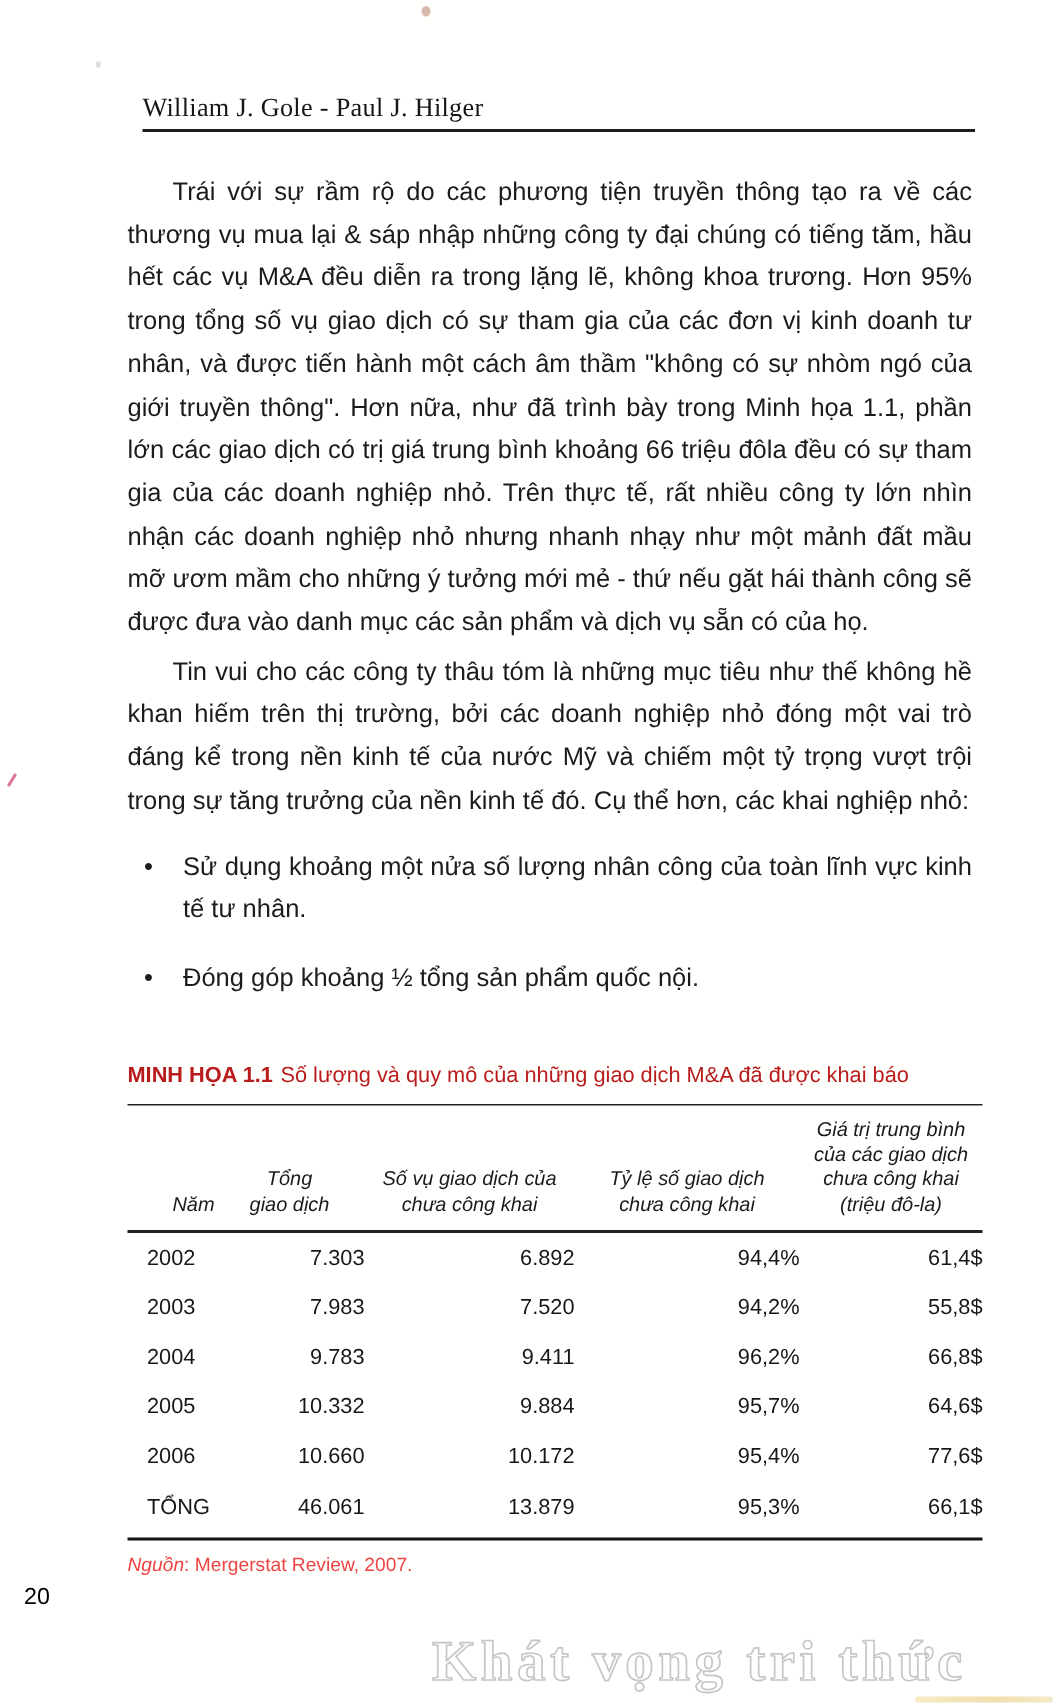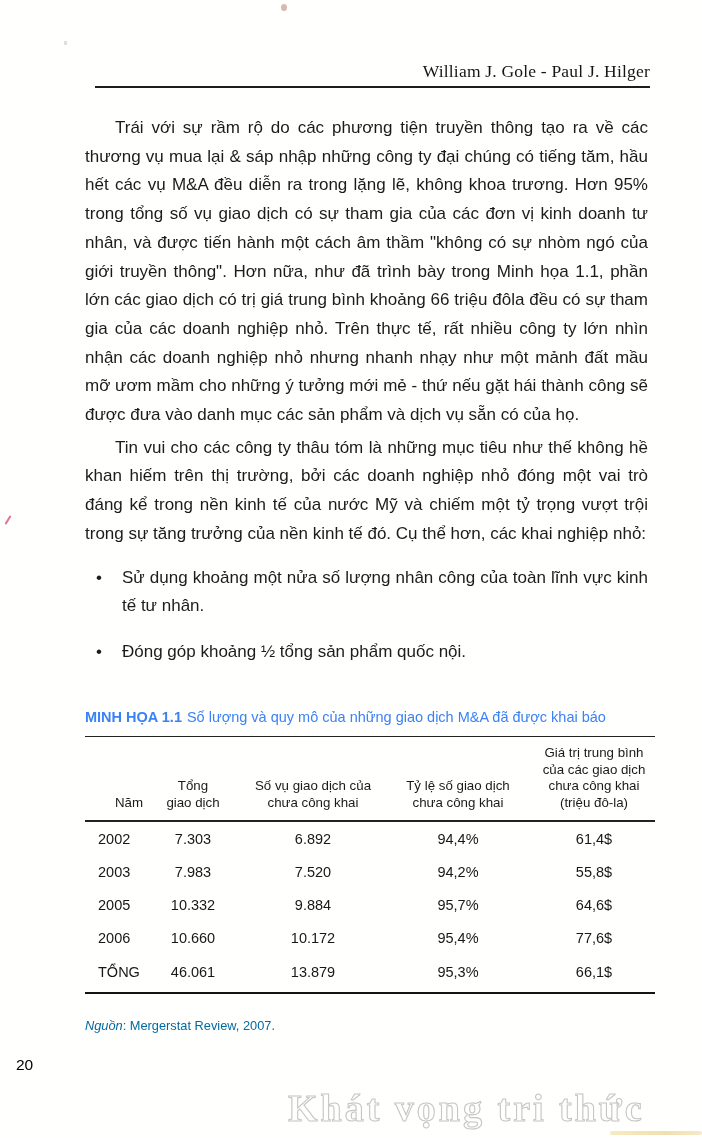--- a/index.html
+++ b/index.html
@@ -13,21 +13,21 @@
     background:#b97f6e;opacity:.55;}
   .speck-left{position:absolute;left:7px;top:515px;width:2px;height:10px;background:#d4487e;
     transform:rotate(32deg);opacity:.75;border-radius:1px;}
   .speck-gray{position:absolute;left:64px;top:41px;width:3px;height:4px;background:#c9c9c9;opacity:.6;}
   .streak-bottom{position:absolute;left:610px;top:1131px;width:92px;height:4px;border-radius:2px;
     background:linear-gradient(90deg,#f5e7b8,#eed9a0 60%,#f3e6bf);opacity:.85;}
   
   .running-head{
     position:absolute;left:95px;top:61px;width:555px;
     font-family:"Liberation Serif","DejaVu Serif",serif;font-size:17.5px;color:#161616;
-    padding-bottom:4px;border-bottom:2px solid #1d1d1d;letter-spacing:.2px;text-align:right;
+    padding-bottom:4px;border-bottom:2px solid #1d1d1d;letter-spacing:.2px;
   }
   
   .watermark-brand{
     position:absolute;left:150px;top:1004px;z-index:0;
     font-family:"Liberation Serif","DejaVu Serif",serif;font-weight:bold;
     font-size:92px;letter-spacing:3px;color:transparent;
     -webkit-text-stroke:1.4px #c0c0c0;
   }
   .watermark-slogan{
     position:absolute;left:288px;top:1086px;z-index:0;
@@ -43,39 +43,39 @@
   }
   .para+.para{margin-top:0;}
   .bullets{margin-top:15px;}
   .bullet{display:flex;margin-bottom:17px;font-size:17px;line-height:28.7px;}
   .bullet .dot{width:37px;padding-left:11px;box-sizing:border-box;}
   .bullet .btext{flex:1;text-align:justify;}
   
   .exhibit{position:absolute;left:85px;top:701px;width:570px;z-index:1;}
   .extitle{
     font-size:14.5px;line-height:20px;padding:6px 0 9px 0;border-bottom:1.5px solid #222;
-    color:#3b82f6;
+    color:#b91c1c;
   }
   .exlabel{font-weight:bold;margin-right:5px;}
   .thead{
     display:grid;grid-template-columns:58px 100px 140px 150px 122px;
     align-items:end;padding:8px 0 9px 0;border-bottom:2px solid #222;
     font-size:13.3px;line-height:16.5px;min-height:62px;color:#1a1a1a;
   }
-  .thead .tc{white-space:pre-line;text-align:center;}
+  .thead .tc{white-space:pre-line;text-align:center;font-style:italic;}
   .thead .c0{text-align:right;padding-left:13px;}
   .trow{
     display:grid;grid-template-columns:58px 100px 140px 150px 122px;
     align-items:center;height:33px;font-size:14.5px;color:#171717;
   }
-  .trow .tc{text-align:center;}
+  .trow .tc{text-align:right;}
   .trow .c0{text-align:left;padding-left:13px;}
   .total-wrap{border-bottom:2.5px solid #141414;padding:3px 0 6px 0;margin-top:1px;}
   .total-wrap .trow{height:28px;}
-  .source{margin-top:24px;font-size:12.8px;color:#0369a1;}
+  .source{margin-top:8px;font-size:12.8px;color:#ef4444;}
   .src-label{font-style:italic;}
   
   .page-number{
     position:absolute;left:16px;top:1056px;width:702px;text-align:left;
     font-size:15.5px;color:#000000;z-index:1;
   }
 </style>
 </head>
 <body>
 
@@ -133,20 +133,27 @@
           <div class="tc c4">61,4$</div>
         </div>
         <div class="trow">
           <div class="tc c0">2003</div>
           <div class="tc c1">7.983</div>
           <div class="tc c2">7.520</div>
           <div class="tc c3">94,2%</div>
           <div class="tc c4">55,8$</div>
         </div>
         <div class="trow">
+          <div class="tc c0">2004</div>
+          <div class="tc c1">9.783</div>
+          <div class="tc c2">9.411</div>
+          <div class="tc c3">96,2%</div>
+          <div class="tc c4">66,8$</div>
+        </div>
+        <div class="trow">
           <div class="tc c0">2005</div>
           <div class="tc c1">10.332</div>
           <div class="tc c2">9.884</div>
           <div class="tc c3">95,7%</div>
           <div class="tc c4">64,6$</div>
         </div>
         <div class="trow">
           <div class="tc c0">2006</div>
           <div class="tc c1">10.660</div>
           <div class="tc c2">10.172</div>

